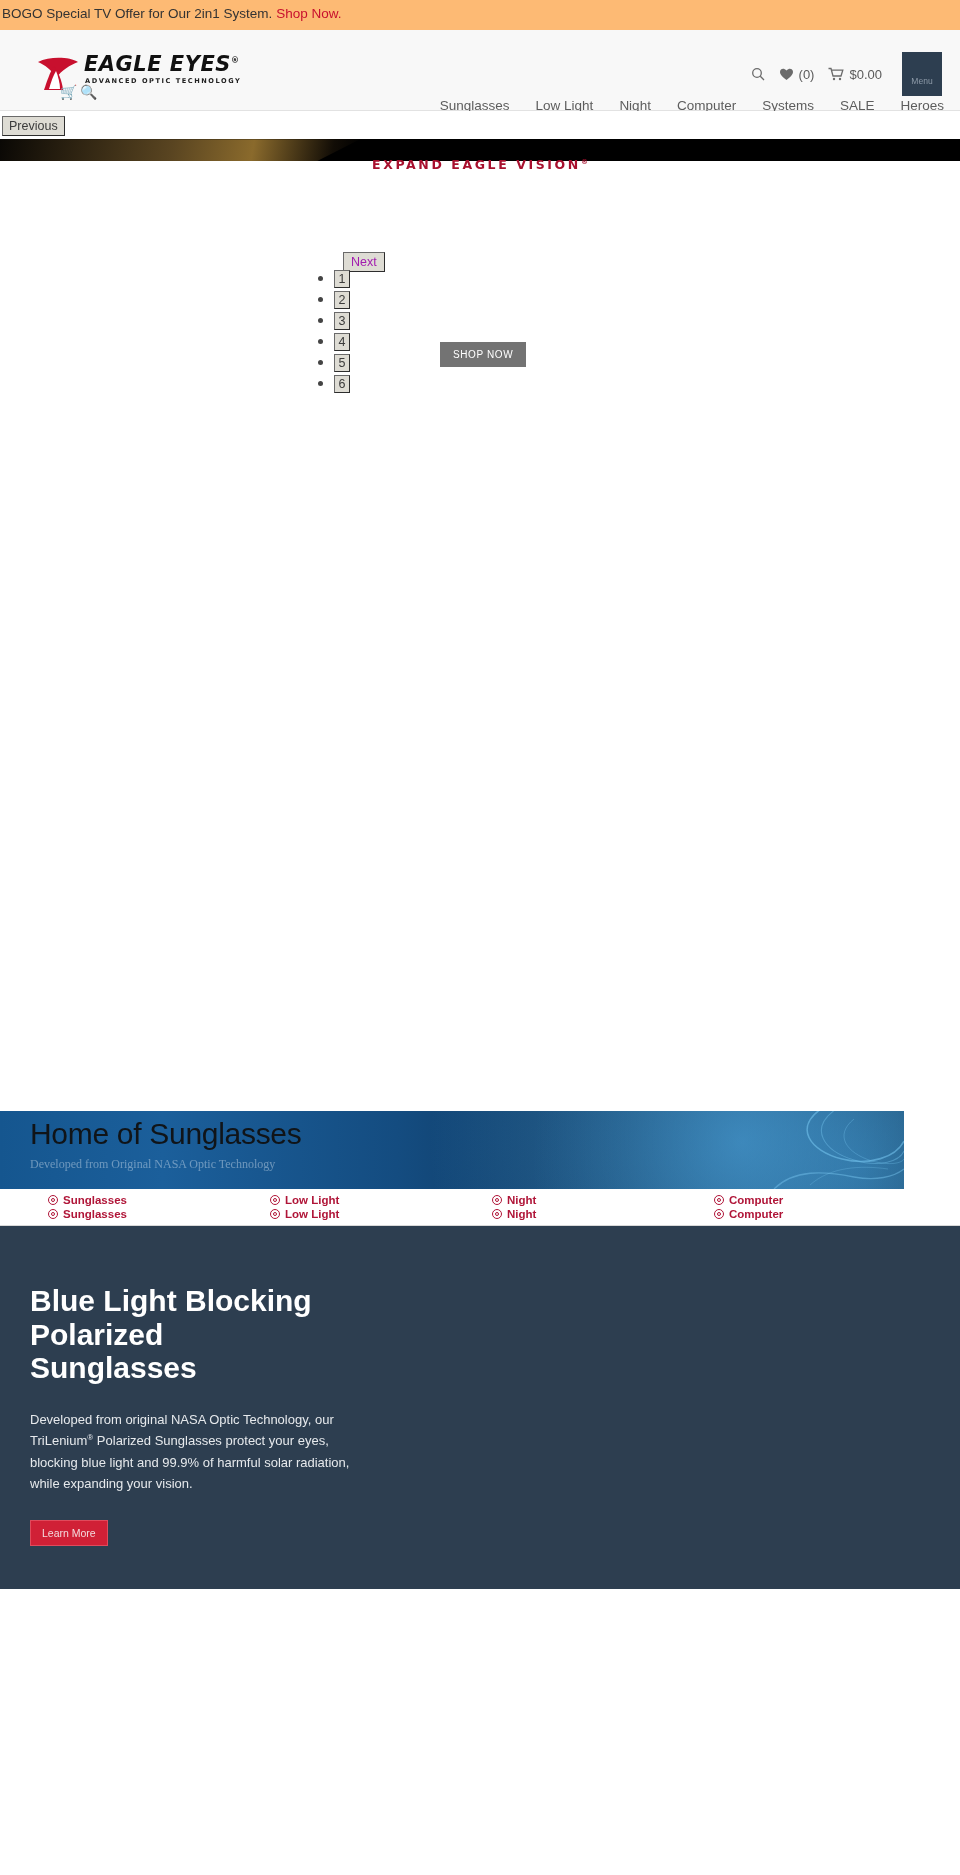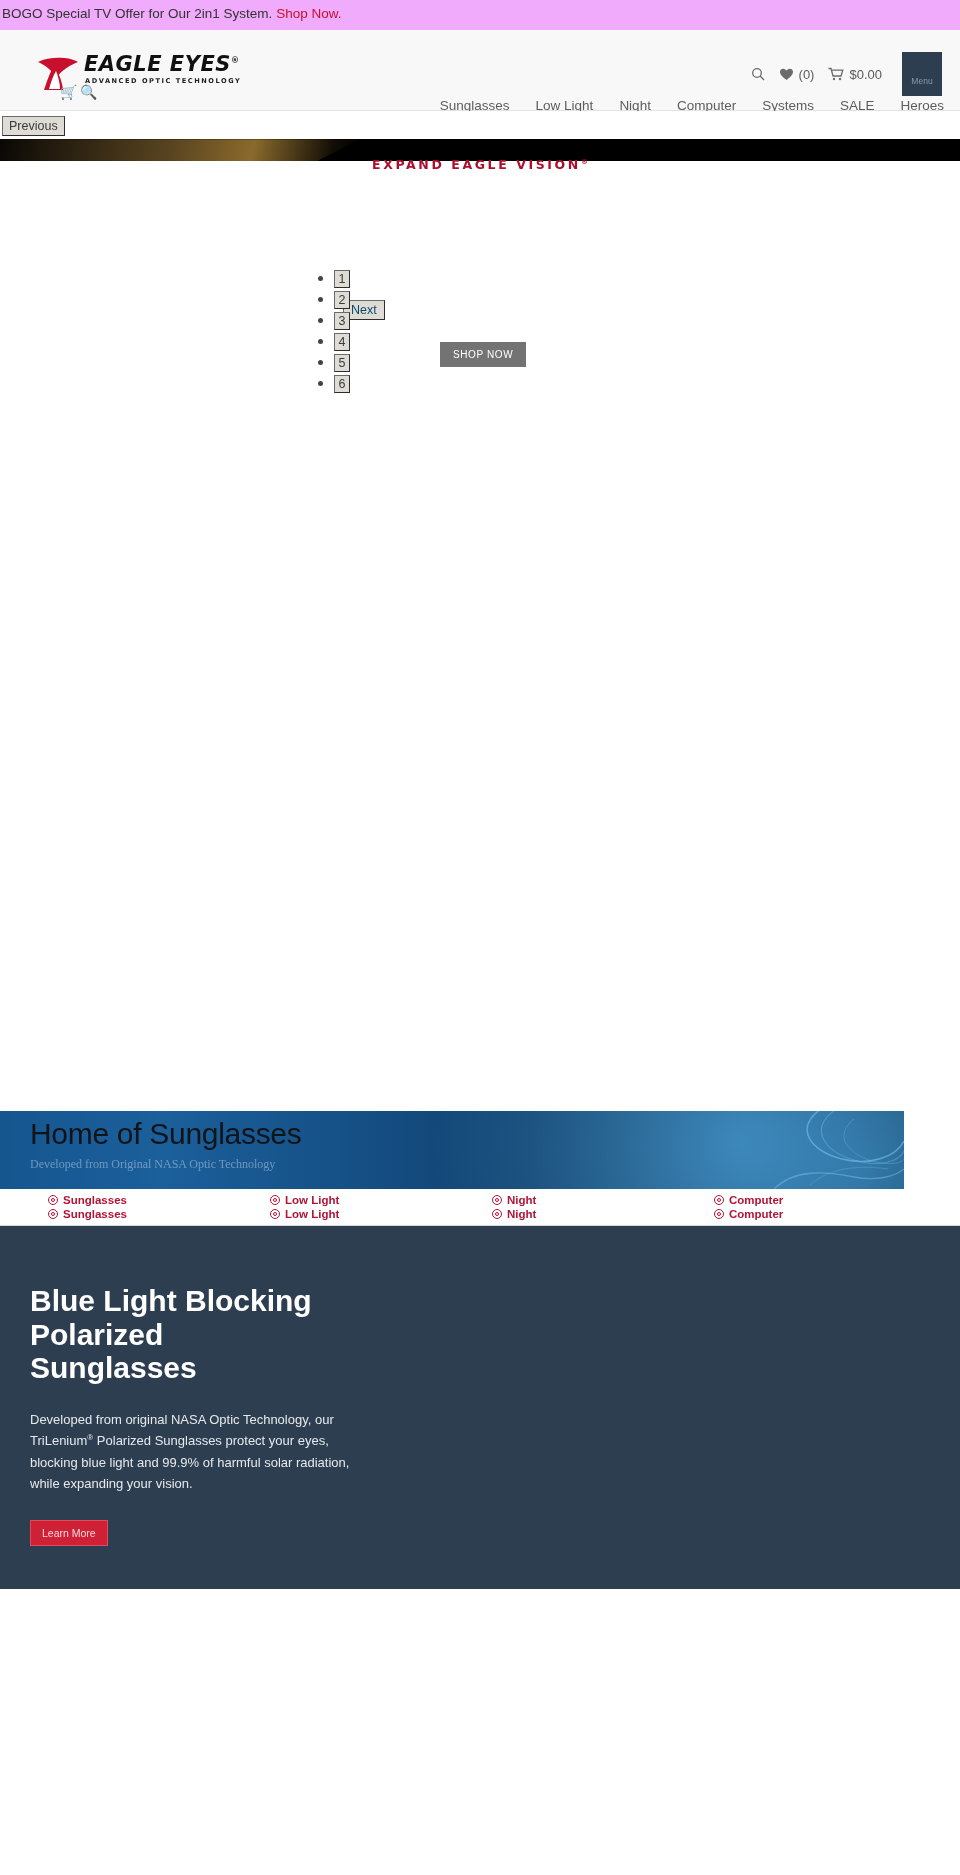--- a/index.html
+++ b/index.html
@@ -7,21 +7,21 @@
     margin: 0; padding: 0;
     width: 960px;
     background: #ffffff;
     font-family: "Liberation Sans", sans-serif;
     -webkit-font-smoothing: antialiased;
   }
   body { width: 960px; min-height: 1875px; position: relative; overflow-x: hidden; }
 
   
   .announce {
-    background: #f0abfc;
+    background: #fdba74;
     padding: 6px 0 8px 2px;
     font-size: 13.5px;
     color: #333;
     line-height: 1.2;
   }
   .announce a {
     color: #c8102e;
     text-decoration: none;
     font-weight: 400;
   }
@@ -168,25 +168,24 @@
   .expand-vision sup { font-size: 7px; letter-spacing: 0; }
 
   .next-btn {
     position: absolute;
     left: 343px; top: 141px;
     background: #dedcd4;
     border: 1px solid #6a6a6a;
     border-right-color: #2d2d2d;
     border-bottom-color: #2d2d2d;
     font-size: 12.5px;
-    color: #0c4a6e;
+    color: #a21caf;
     padding: 2px 7px;
     cursor: pointer;
     font-family: "Liberation Sans", sans-serif;
-    margin-top: 48px;
   }
   .dots {
     position: absolute;
     left: 316px; top: 158px;
     margin: 0; padding: 0 0 0 18px;
     list-style: disc;
     color: #444;
   }
   .dots li { margin: 0; padding: 0; height: 21px; }
   .dot-btn {

